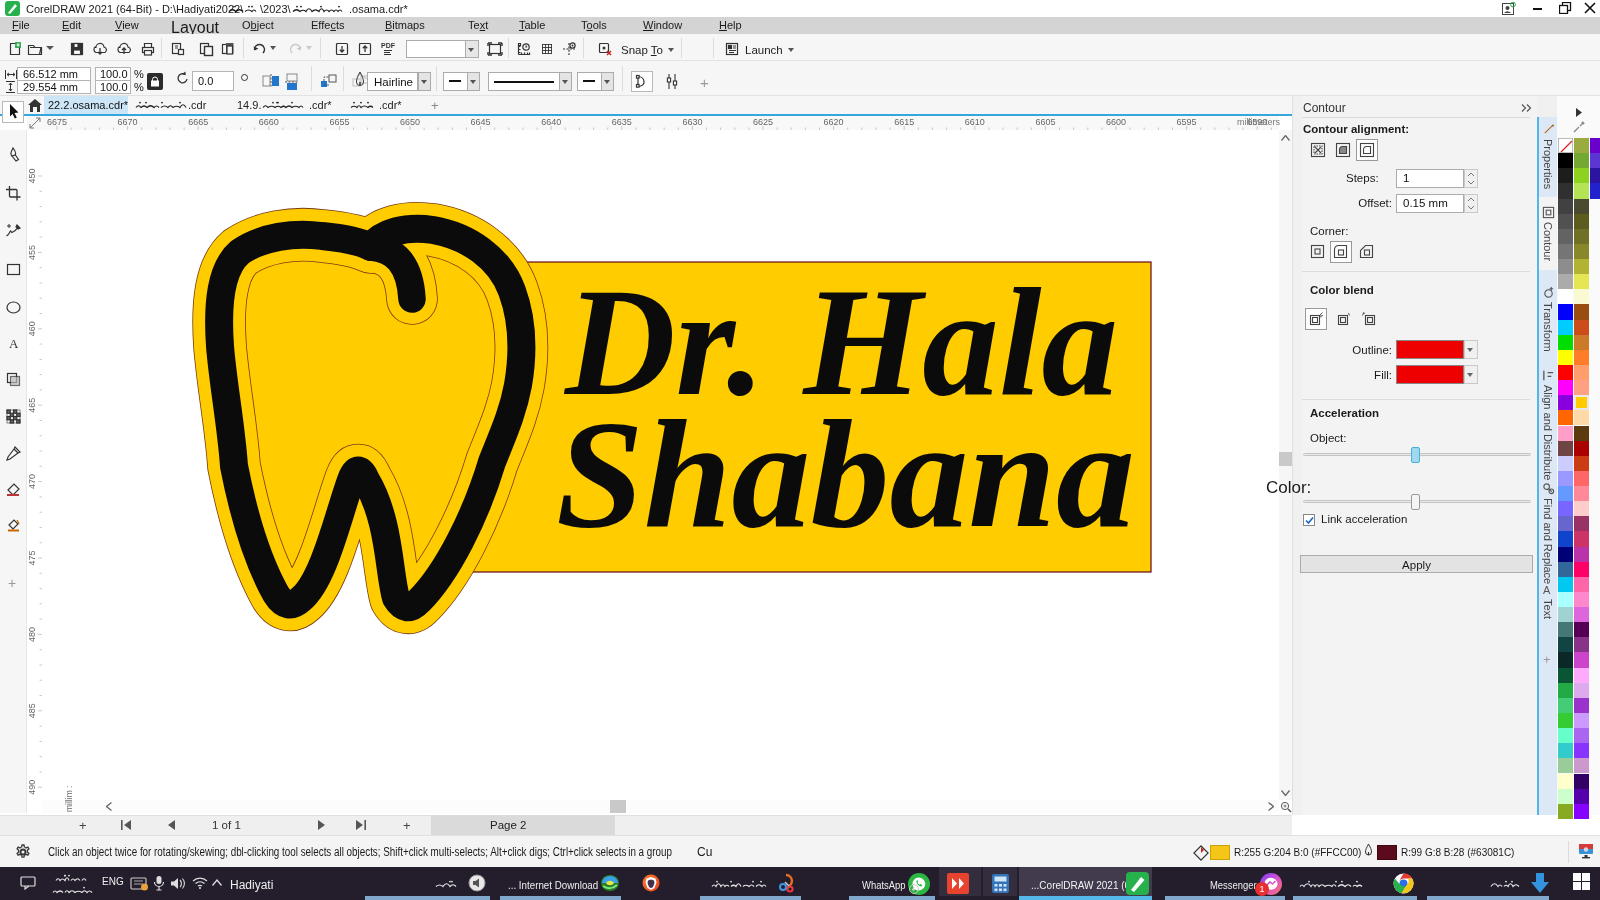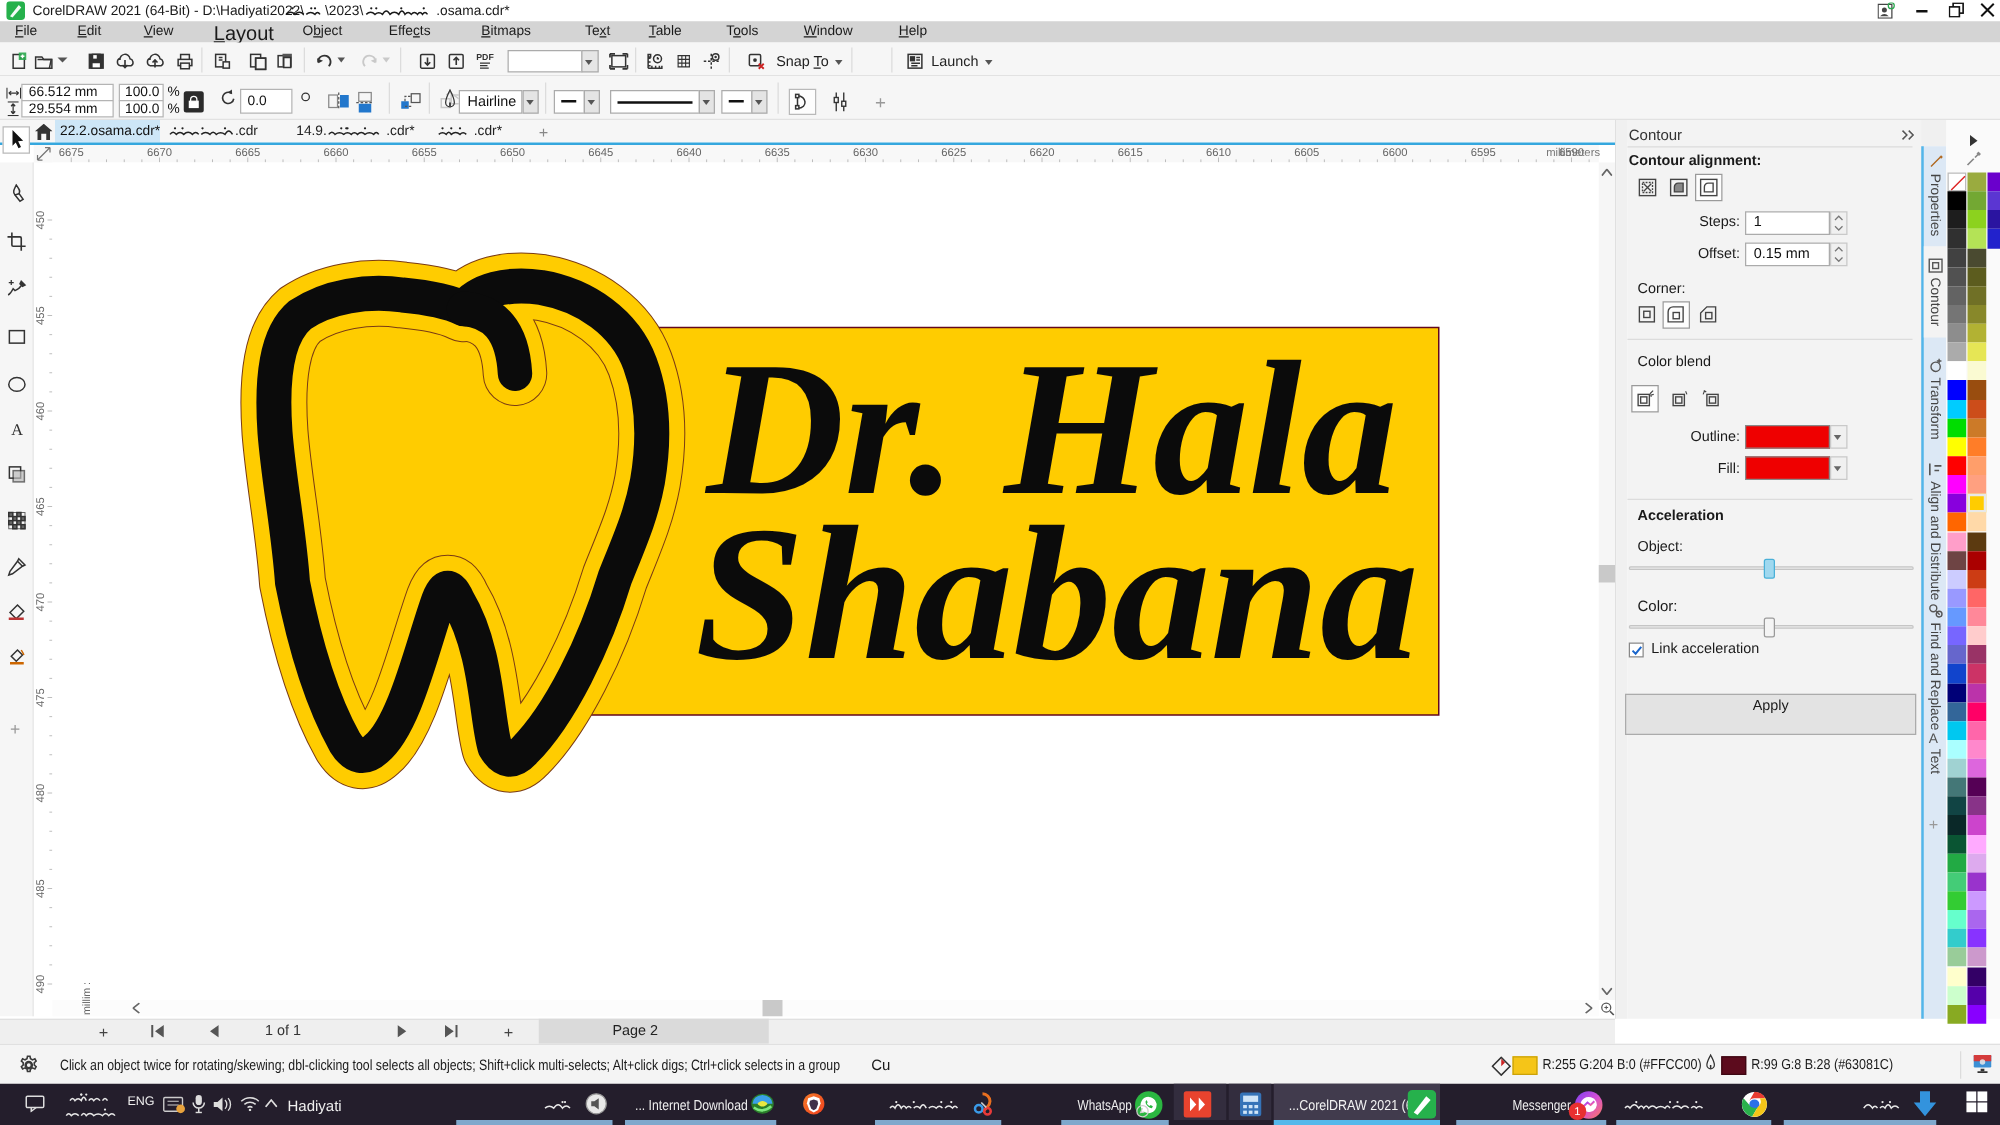--- a/index.html
+++ b/index.html
@@ -636,21 +636,21 @@
       <rect x="1.5" y="1.5" width="13" height="13"></rect>
       <path d="M4.5 11.5 v-4 a3 3 0 0 1 3 -3 h4 v7 z" fill="#888" stroke="#444"></path>
     </svg>
   </div>
 <div class="ico" style="left:1356px;top:139px;width:22px;height:22px;border:1px solid #9a9a9a;background:#fdfdfd;">
     <svg width="16" height="16" viewBox="0 0 16 16" fill="none" stroke="#444" stroke-width="1.1">
       <rect x="1.5" y="1.5" width="13" height="13"></rect>
       <path d="M4.5 11.5 v-4 a3 3 0 0 1 3 -3 h4 v7 z" fill="none"></path>
     </svg>
   </div>
-<div class="a" style="left:1346px;top:172px;width:46px;font-size:11.5px;color:#1a1a1a;text-align:right">Steps:</div>
+<div class="a" style="left:1346px;top:172px;width:46px;font-size:11.5px;color:#1a1a1a;text-align:left">Steps:</div>
 <div class="a" style="left:1396px;top:169px;width:68px;height:19px;background:#fff;border:1px solid #ababab;font-size:11.5px;color:#111;padding:2px 0 0 6px">1</div>
 <div class="a" style="left:1464px;top:169px;width:14px;height:19px;background:#f0f0f0;border:1px solid #c9c9c9"></div>
 <svg class="a" style="left:1467px;top:172px" width="8" height="13">
     <path d="M1 4 L4 1 L7 4 M1 9 L4 12 L7 9" fill="none" stroke="#777"></path>
   </svg>
 <div class="a" style="left:1346px;top:197px;width:46px;font-size:11.5px;color:#1a1a1a;text-align:right">Offset:</div>
 <div class="a" style="left:1396px;top:194px;width:68px;height:19px;background:#fff;border:1px solid #ababab;font-size:11.5px;color:#111;padding:2px 0 0 6px">0.15 mm</div>
 <div class="a" style="left:1464px;top:194px;width:14px;height:19px;background:#f0f0f0;border:1px solid #c9c9c9"></div>
 <svg class="a" style="left:1467px;top:197px" width="8" height="13">
     <path d="M1 4 L4 1 L7 4 M1 9 L4 12 L7 9" fill="none" stroke="#777"></path>
@@ -668,21 +668,21 @@
       <rect x="5.5" y="6" width="5" height="5"></rect>
     </svg>
   </div>
 <div class="ico" style="left:1356px;top:241px;width:22px;height:22px;">
     <svg width="16" height="16" viewBox="0 0 16 16" fill="none" stroke="#444" stroke-width="1.1">
       <path d="M1.5 13.5 v-7 l5 -5 h7 v12 z"></path>
       <rect x="5.5" y="6" width="5" height="5"></rect>
     </svg>
   </div>
 <div class="a" style="left:1302px;top:271px;width:228px;height:1px;background:#dcdcdc"></div>
-<div class="a" style="left:1310px;top:284px;font-size:11.5px;font-weight:normal;color:#1a1a1a">Color blend</div>
+<div class="a" style="left:1310px;top:284px;font-size:11.5px;font-weight:bold;color:#1a1a1a">Color blend</div>
 <div class="ico" style="left:1305px;top:308px;width:22px;height:22px;border:1px solid #9a9a9a;background:#fdfdfd;">
     <svg width="16" height="16" viewBox="0 0 16 16" fill="none" stroke="#444" stroke-width="1.1">
       <rect x="2.5" y="4.5" width="9" height="9"></rect>
       <rect x="4.5" y="6.5" width="5" height="5"></rect>
       <path d="M12 4 l2.5 -2.5 M13 5 l2 -0.5 M12.5 4.5 l0.5 2" stroke-width="0.9"></path>
     </svg>
   </div>
 <div class="ico" style="left:1332px;top:308px;width:22px;height:22px;">
     <svg width="16" height="16" viewBox="0 0 16 16" fill="none" stroke="#444" stroke-width="1.1">
       <rect x="3.5" y="4.5" width="9" height="9"></rect>
@@ -703,29 +703,29 @@
 <div class="a" style="left:1467px;top:348px;border-left:3.5px solid transparent;border-right:3.5px solid transparent;border-top:4px solid #666"></div>
 <div class="a" style="left:1340px;top:369px;width:52px;font-size:11.5px;color:#1a1a1a;text-align:right">Fill:</div>
 <div class="a" style="left:1396px;top:365px;width:68px;height:19px;background:#ef0000;border:1px solid #888"></div>
 <div class="a" style="left:1464px;top:365px;width:14px;height:19px;background:#f0f0f0;border:1px solid #c9c9c9"></div>
 <div class="a" style="left:1467px;top:373px;border-left:3.5px solid transparent;border-right:3.5px solid transparent;border-top:4px solid #666"></div>
 <div class="a" style="left:1302px;top:399px;width:228px;height:1px;background:#dcdcdc"></div>
 <div class="a" style="left:1310px;top:407px;font-size:11.5px;font-weight:bold;color:#1a1a1a">Acceleration</div>
 <div class="a" style="left:1310px;top:432px;font-size:11.5px;color:#1a1a1a">Object:</div>
 <div class="a" style="left:1303px;top:453px;width:228px;height:3px;background:#e8e8e8;border:1px solid #c5c5c5;border-radius:2px"></div>
 <div class="a" style="left:1411px;top:447px;width:9px;height:16px;background:#9fd8ef;border:1px solid #49b0d8;border-radius:2px"></div>
-<div class="a" style="left:1310px;top:478px;font-size:12px;color:#1a1a1a">Color:</div>
+<div class="a" style="left:1266px;top:478px;font-size:17px;color:#1a1a1a">Color:</div>
 <div class="a" style="left:1303px;top:500px;width:228px;height:3px;background:#e8e8e8;border:1px solid #c5c5c5;border-radius:2px"></div>
 <div class="a" style="left:1411px;top:494px;width:9px;height:16px;background:#f4f4f4;border:1px solid #9a9a9a;border-radius:2px"></div>
 <div class="a" style="left:1303px;top:514px;width:12px;height:12px;background:#fff;border:1px solid #888"></div>
 <svg class="a" style="left:1305px;top:516px" width="9" height="9">
     <path d="M1 4.5 L3.5 7 L8 1.5" fill="none" stroke="#1a66cc" stroke-width="1.6"></path>
   </svg>
 <div class="a" style="left:1321px;top:513px;font-size:11.5px;color:#1a1a1a">Link acceleration</div>
-<div class="a" style="left:1300px;top:555px;width:233px;height:33px;background:#e3e3e3;border:1px solid #ababab;font-size:11.5px;color:#1a1a1a;text-align:center;padding-top:3px">Apply</div>
+<div class="a" style="left:1300px;top:555px;width:233px;height:18px;background:#e3e3e3;border:1px solid #ababab;font-size:11.5px;color:#1a1a1a;text-align:center;padding-top:3px">Apply</div>
 <div class="a" style="left:1537px;top:96px;width:20px;height:21px;background:#f0f0f0"></div>
 <div class="a" style="left:1537px;top:117px;width:20px;height:698px;background:#dce8f5"></div>
 <div class="a" style="left:1537px;top:117px;width:2px;height:698px;background:#53b5e9"></div>
 <div class="ico" style="left:1541px;top:122px;width:14px;height:14px">
     <svg width="13" height="13" viewBox="0 0 14 14" fill="none" stroke="#555" stroke-width="1.2">
       <path d="M3 11 l6 -6 M9 5 l2 -2" stroke="#b06820"></path>
       <path d="M11 2 l1.5 1.5" stroke="#b06820" stroke-width="2"></path>
     </svg>
   </div>
 <div class="a" style="left:1542px;top:139px;font-size:11px;color:#444;writing-mode:vertical-rl">Properties</div>

